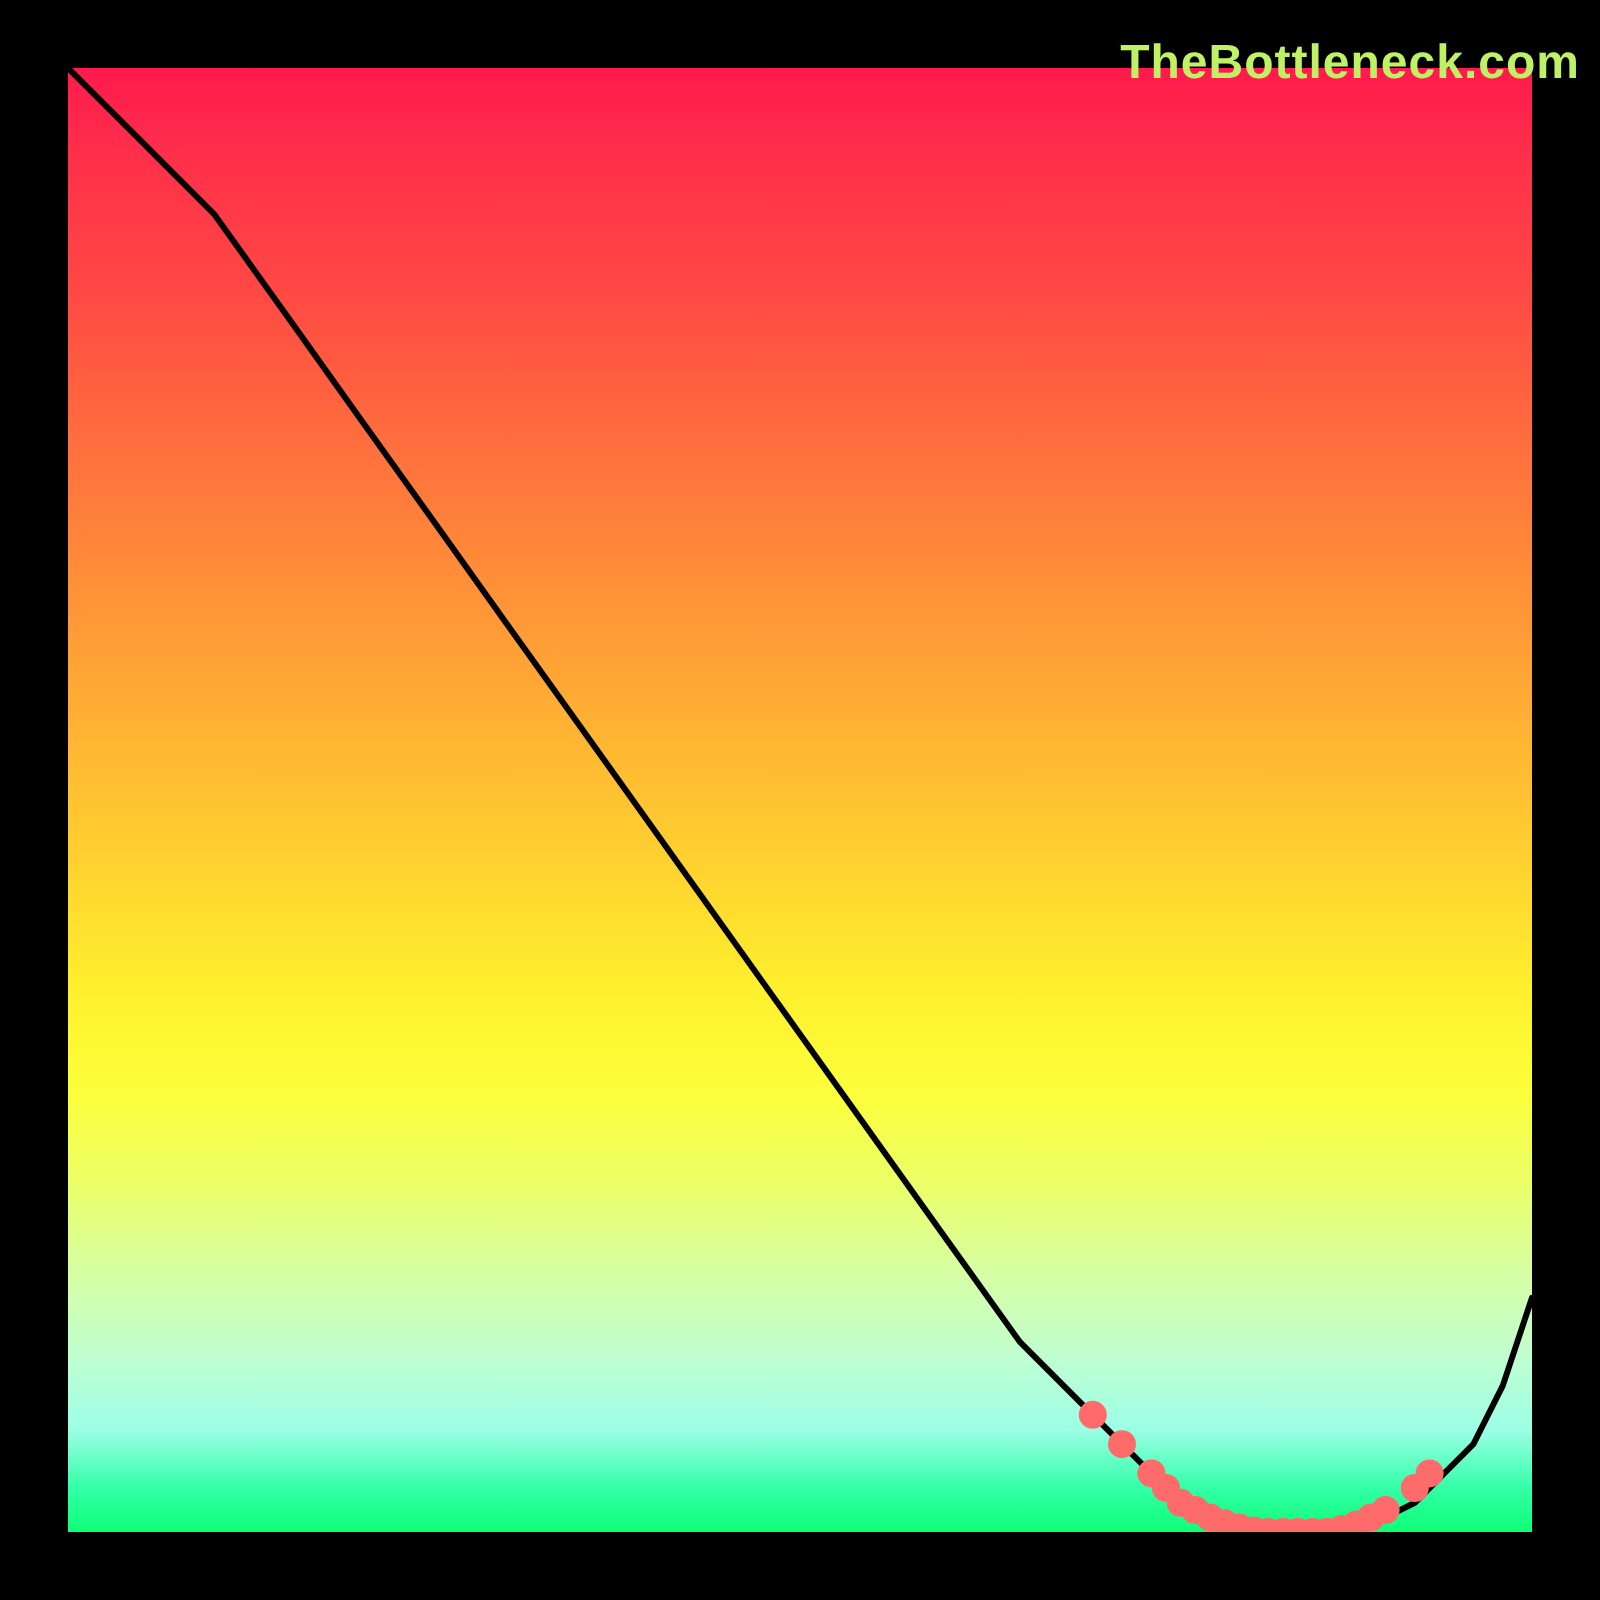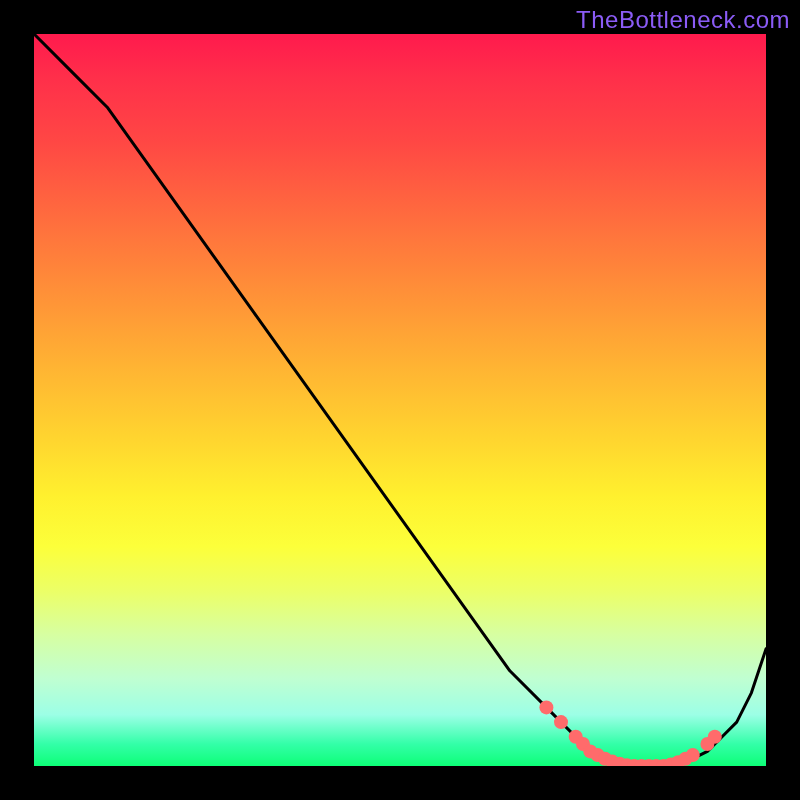--- a/index.html
+++ b/index.html
@@ -12,25 +12,25 @@
     font-family: Arial, Helvetica, sans-serif;
   }
   .frame {
     position: relative;
     width: 800px;
     height: 800px;
     background: #000;
   }
   .watermark {
     position: absolute;
-    top: 6px;
+    top: 18px;
     right: 10px;
-    color: #8b5cf6;
+    color: #bef264;
     font-size: 24px;
-    font-weight: 400;
+    font-weight: 700;
     letter-spacing: 0.5px;
     z-index: 5;
   }
   .plot {
     position: absolute;
     left: 34px;
     top: 34px;
     width: 732px;
     height: 732px;
   }

